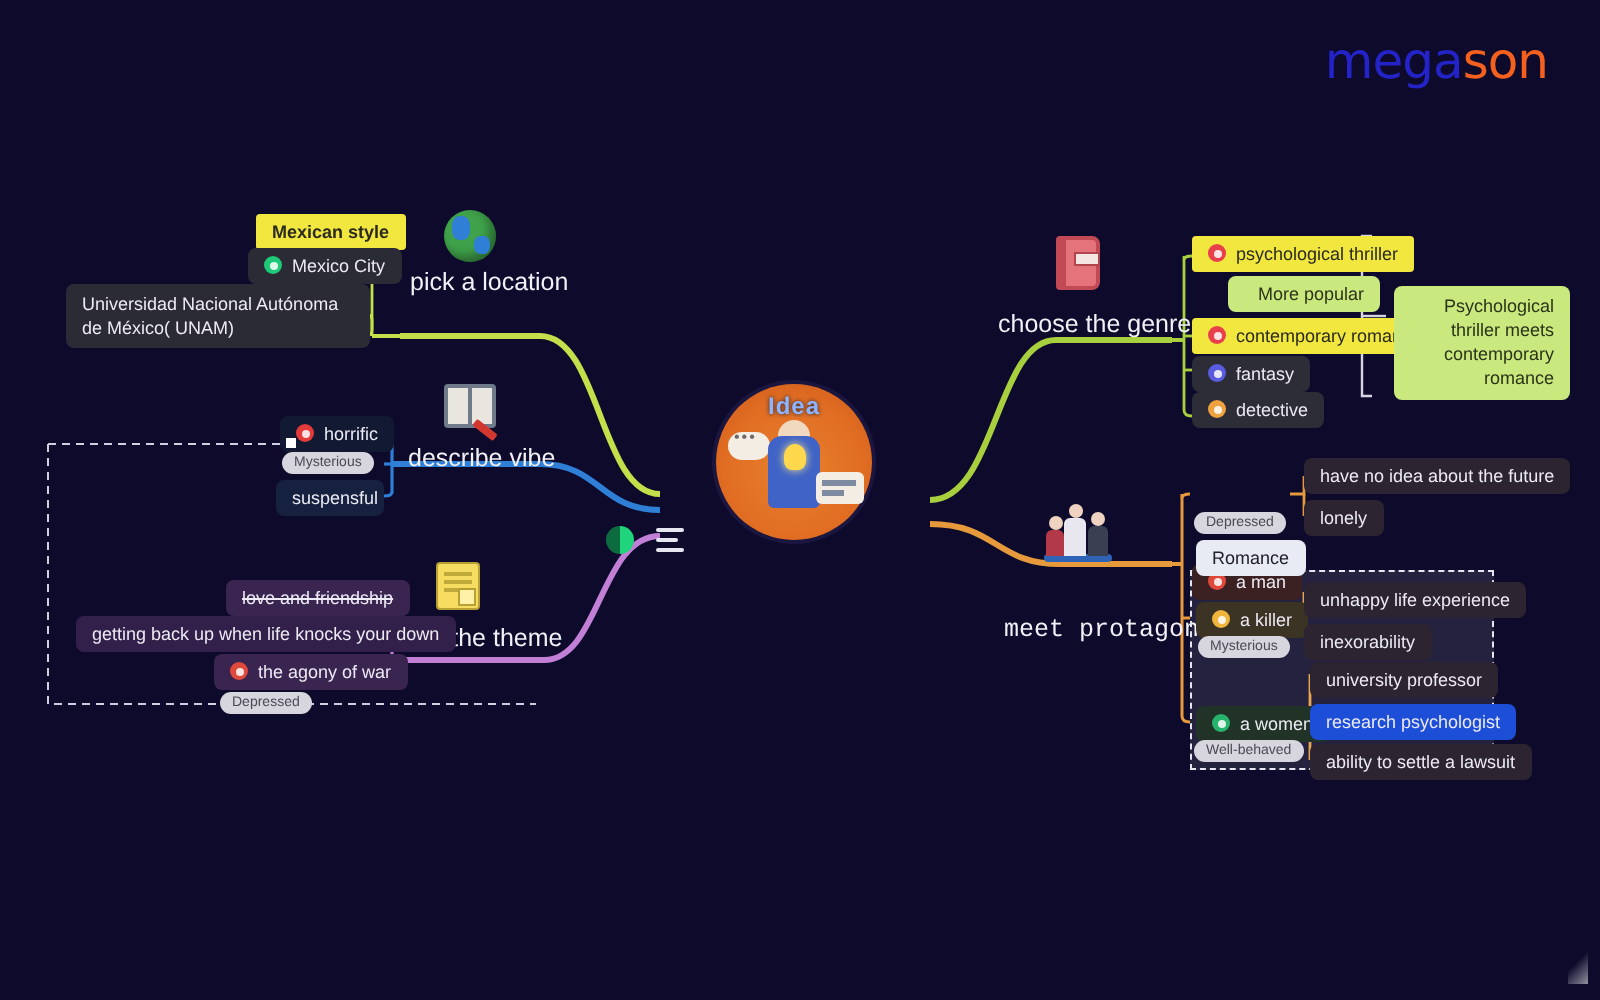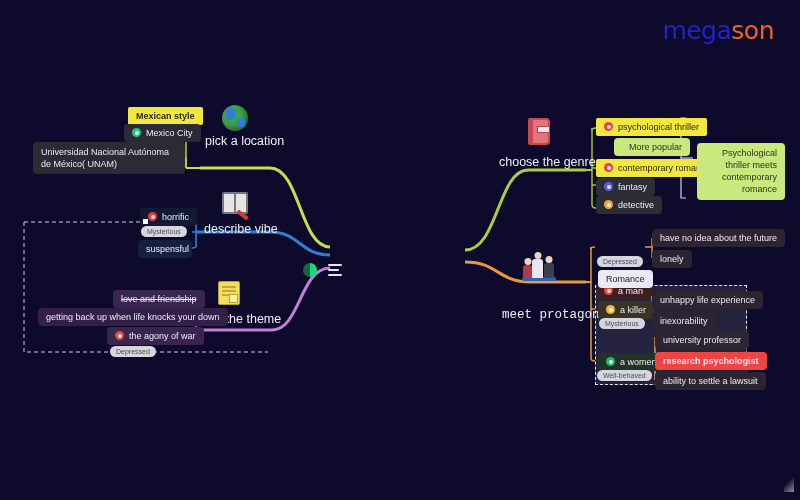--- a/index.html
+++ b/index.html
@@ -183,20 +183,30 @@
     <path d="M645,309 L652,309 L652,296" stroke="#e79a3c" stroke-width="1.4" fill="none"></path>
     <path d="M652,309 L652,318" stroke="#e79a3c" stroke-width="1.4" fill="none"></path>
 
     <path d="M648,361 L655,361 L655,337" stroke="#e79a3c" stroke-width="1.4" fill="none"></path>
     <path d="M655,361 L655,380" stroke="#e79a3c" stroke-width="1.4" fill="none"></path>
 
     <path d="M24,222 L24,352 L268,352" stroke="#cfcfe0" stroke-width="1" stroke-dasharray="4 3" fill="none"></path>
     <path d="M24,222 L146,222" stroke="#cfcfe0" stroke-width="1" stroke-dasharray="4 3" fill="none"></path>
   </svg>
 
+  <div class="center-wrap">
+    <div class="center-img">
+      <div class="ci-label">Idea</div>
+      <div class="ci-chat"></div>
+      <div class="ci-head"></div>
+      <div class="ci-body"></div>
+      <div class="ci-bulb"></div>
+      <div class="ci-card"></div>
+    </div>
+  </div>
   <div class="center-title">
     <span class="pie-dot"></span>
     <span class="hamb">
         <i></i>
         <i></i>
         <i></i>
       </span>
   </div>
 
   <div class="branch-ico" style="left:222px; top:105px;">
@@ -290,17 +300,17 @@
   </div>
   <div class="tag" style="left:599px; top:318px;">Mysterious</div>
   <div class="node" style="left:652px; top:291px; background:#2c2430;">unhappy life experience</div>
   <div class="node" style="left:652px; top:312px; background:#2c2430;">inexorability</div>
 
   <div class="node" style="left:598px; top:353px; background:#213326;">
     <span class="dot" style="background:#26b46c;"></span><span>a women</span>
   </div>
   <div class="tag" style="left:597px; top:370px;">Well-behaved</div>
   <div class="node" style="left:655px; top:331px; background:#2c2430;">university professor</div>
-  <div class="node" style="left:655px; top:352px; background:#ef4444;font-weight:bold;">research psychologist</div>
+  <div class="node" style="left:655px; top:352px; background:#1d4ed8;">research psychologist</div>
   <div class="node" style="left:655px; top:372px; background:#2c2430;">ability to settle a lawsuit</div>
 
   <div class="corner-mark"></div>
 </div>
 
 </body></html>

